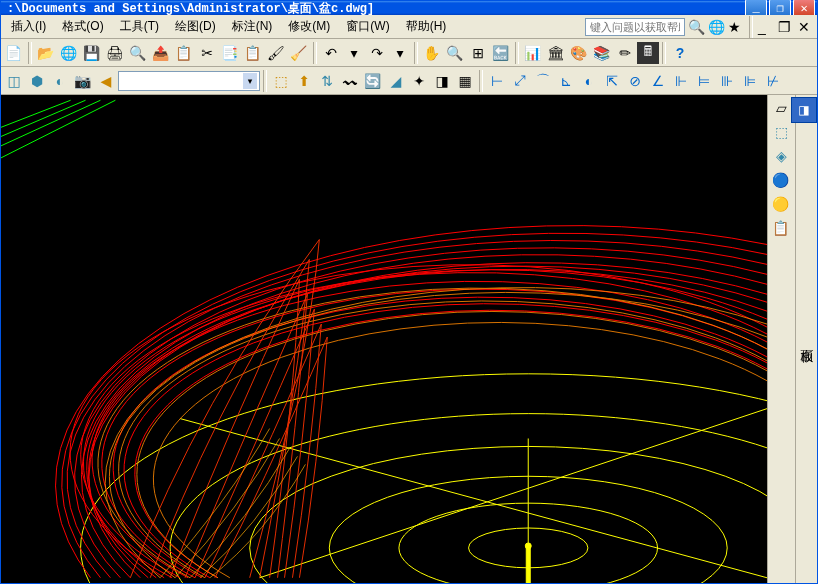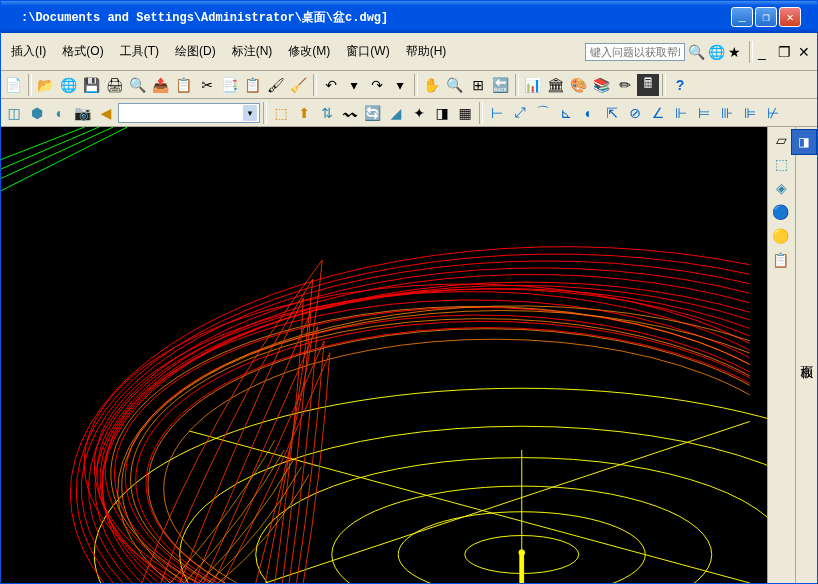--- a/index.html
+++ b/index.html
@@ -1,24 +1,24 @@
 <!DOCTYPE html>
 <html><head>
 <meta charset="utf-8">
 <style>
 * { margin: 0; padding: 0; box-sizing: border-box; }
 body { font-family: "Microsoft YaHei", SimSun, sans-serif; font-size: 12px; background: #ece9d8; overflow: hidden; }
 .window { width: 818px; height: 584px; display: flex; flex-direction: column; border: 1px solid #0054e3; }
-.titlebar { height: 32px; background: linear-gradient(to bottom, #3c8cf0 0%, #0054e3 15%, #0054e3 85%, #0040c0 100%); display: flex; align-items: center; padding: 0 16px; color: #fff; font-weight: bold; font-family: "Courier New", monospace; }
+.titlebar { height: 14px; background: linear-gradient(to bottom, #3c8cf0 0%, #0054e3 15%, #0054e3 85%, #0040c0 100%); display: flex; align-items: center; padding: 0 2px; color: #fff; font-weight: bold; font-family: "Courier New", monospace; }
 .titlebar-text { flex: 1; padding-left: 4px; white-space: nowrap; overflow: hidden; }
 .winbtns { display: flex; gap: 2px; }
 .winbtn { width: 22px; height: 20px; border-radius: 3px; display: flex; align-items: center; justify-content: center; font-weight: bold; color: #fff; cursor: pointer; }
 .winbtn.min, .winbtn.max { background: linear-gradient(to bottom, #5aa0f0, #2070d0); border: 1px solid #fff; }
 .winbtn.close { background: linear-gradient(to bottom, #f08080, #d04020); border: 1px solid #fff; }
-.menubar { height: 38px; background: #ece9d8; display: flex; align-items: center; border-bottom: 1px solid #aca899; padding: 0 2px; }
+.menubar { height: 24px; background: #ece9d8; display: flex; align-items: center; border-bottom: 1px solid #aca899; padding: 0 2px; }
 .menuitem { padding: 2px 8px; cursor: pointer; }
 .search-help { margin-left: auto; display: flex; align-items: center; gap: 2px; }
 .search-input { width: 100px; height: 18px; border: 1px solid #7f9db9; padding: 0 4px; font-size: 11px; color: #888; }
 .menubar .ico { width: 18px; height: 18px; }
 .toolbar { height: 28px; background: #ece9d8; display: flex; align-items: center; border-bottom: 1px solid #aca899; padding: 0 2px; gap: 1px; }
 .tbtn { width: 22px; height: 22px; display: flex; align-items: center; justify-content: center; cursor: pointer; border: 1px solid transparent; font-size: 14px; }
 .tsep { width: 4px; height: 22px; border-left: 1px solid #aca899; border-right: 1px solid #fff; margin: 0 2px; }
 .layer-combo { width: 142px; height: 20px; border: 1px solid #7f9db9; background: #fff; display: flex; align-items: center; padding: 0 2px; }
 .layer-combo .dd { margin-left: auto; width: 14px; height: 16px; background: #c8d8f0; display: flex; align-items: center; justify-content: center; font-size: 9px; }
 .main { flex: 1; display: flex; position: relative; background: #000; overflow: hidden; }

